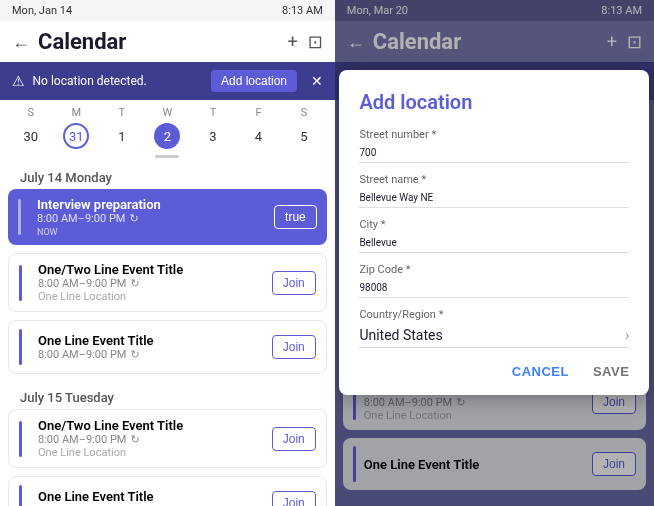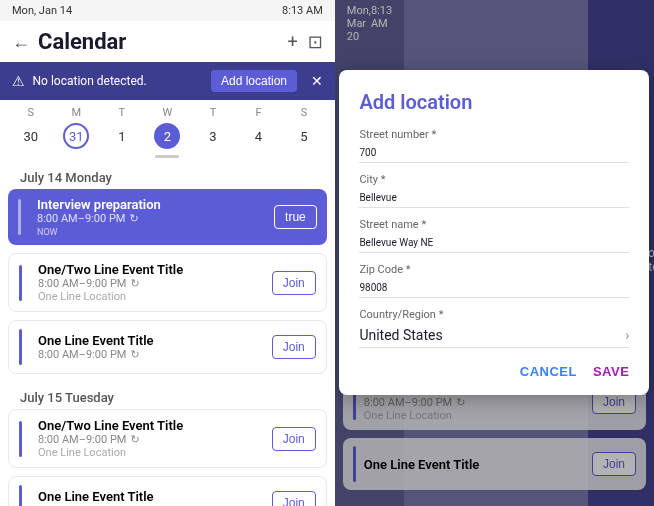--- a/index.html
+++ b/index.html
@@ -188,21 +188,21 @@
       display: flex;
       flex-direction: column;
       position: relative;
       overflow: hidden;
     }
 
     .right-content {
       position: relative;
       z-index: 2;
       display: flex;
-      flex-direction: row;
+      flex-direction: column;
       height: 100%;
     }
 
     .right-status-bar {
       display: flex;
       justify-content: space-between;
       padding: 4px 12px;
       font-size: 11px;
       color: #fff;
       background: rgba(0,0,0,0.1);
@@ -305,25 +305,26 @@
       border: none;
       color: #3b82f6;
       font-size: 13px;
       font-weight: 600;
       cursor: pointer;
       letter-spacing: 0.5px;
     }
     .save-btn {
       background: none;
       border: none;
-      color: #a21caf;
+      color: #737373;
       font-size: 13px;
       font-weight: 600;
       cursor: pointer;
       letter-spacing: 0.5px;
+      margin-left: 8px;
     }
 
     
     .bg-events {
       position: relative;
       z-index: 2;
       padding: 0 8px;
       margin-top: 4px;
       opacity: 0.7;
     }
@@ -484,30 +485,30 @@
 
         <div class="form-group">
           <div class="form-label">
             <span>Street number *</span>
           </div>
           <div class="form-value">700</div>
         </div>
 
         <div class="form-group">
           <div class="form-label">
-            <span>City *</span>
-          </div>
-          <div class="form-value">Bellevue</div>
+            <span>Street name *</span>
+          </div>
+          <div class="form-value">Bellevue Way NE</div>
         </div>
 
         <div class="form-group">
           <div class="form-label">
-            <span>Street name *</span>
-          </div>
-          <div class="form-value">Bellevue Way NE</div>
+            <span>City *</span>
+          </div>
+          <div class="form-value">Bellevue</div>
         </div>
 
         <div class="form-row">
           <div class="form-group">
             <div class="form-label">
               <span>Zip Code *</span>
             </div>
             <div class="form-value">98008</div>
           </div>
         </div>

